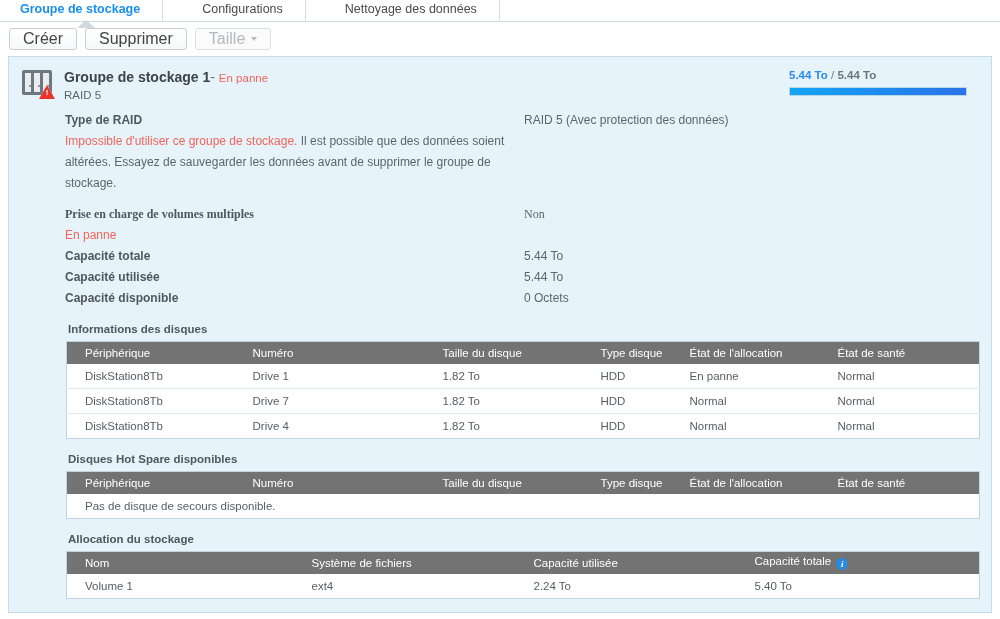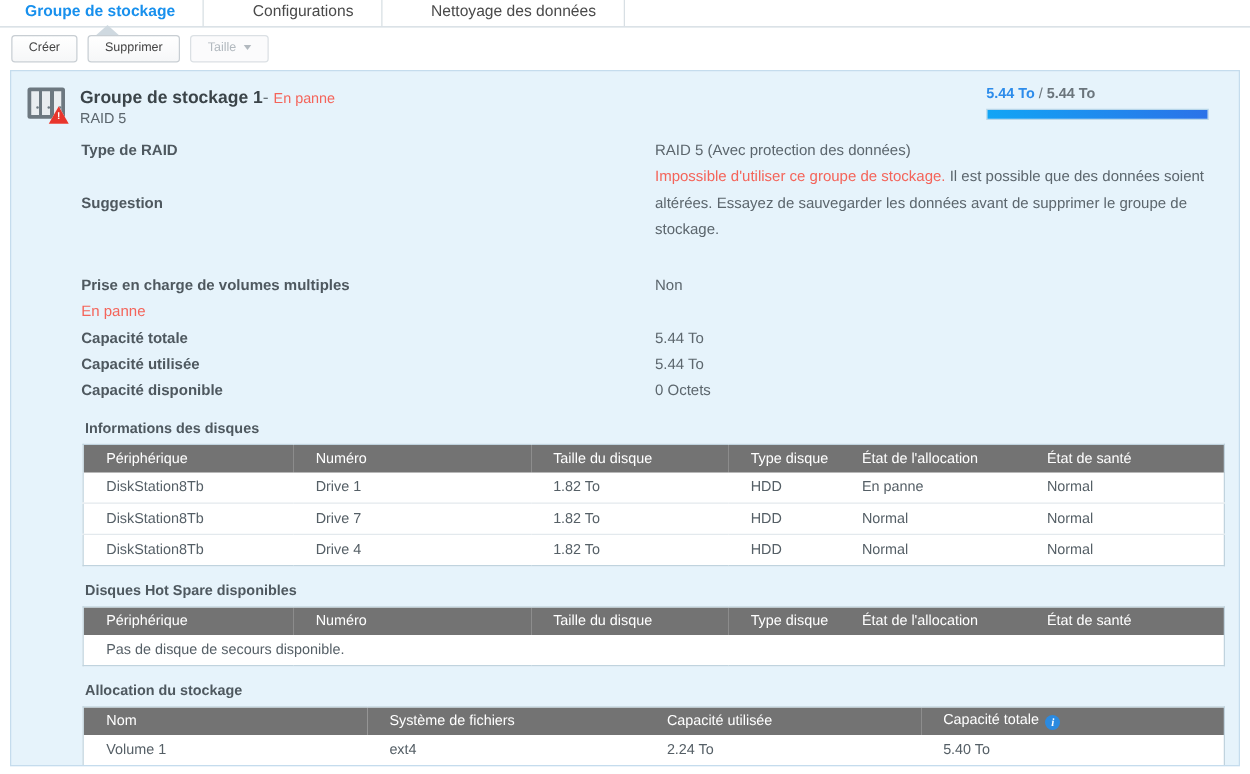--- a/index.html
+++ b/index.html
@@ -63,21 +63,21 @@
     background: #ffffff;
     display: flex;
     align-items: center;
     padding-left: 9px;
     gap: 8px;
   }
   .btn {
     height: 22px;
     line-height: 20px;
     padding: 0 13px;
-    font-size: 10px;
+    font-size: 16px;
     color: #444;
     background: linear-gradient(#ffffff, #f6f7f8);
     border: 1px solid #c8ced3;
     border-radius: 3px;
     cursor: pointer;
     white-space: nowrap;
   }
   .btn.disabled {
     color: #b2b9bf;
     background: #fbfbfc;
@@ -207,21 +207,21 @@
   }
   .dval {
     flex: 1;
     font-size: 12px;
     color: #5c666d;
     line-height: 21px;
   }
   .dval.err { color: #f4645a; }
   .dval.wrap { line-height: 21px; max-width: 445px; }
   .dval .redpart { color: #f4645a; }
-  .gap-before { margin-top: 24px; }
+  .gap-before { margin-top: 10px; font-family: Liberation Serif, serif; }
 
   
   .section { padding: 0 14px 0 57px; }
   .section-title {
     font-size: 11.5px;
     font-weight: bold;
     color: #4e585f;
     margin: 14px 0 6px 2px;
   }
   table.grid {
@@ -318,21 +318,20 @@
       </div>
     </div>
   </div>
 
   <div class="details">
     <div class="drow">
       <div class="dlabel">Type de RAID</div>
       <div class="dval">RAID 5 (Avec protection des données)</div>
     </div>
     <div class="drow">
-      <div class="dlabel">Suggestion</div>
       <div class="dval wrap"><span class="redpart">Impossible d'utiliser ce groupe de stockage.</span><span> Il est possible que des données soient altérées. Essayez de sauvegarder les données avant de supprimer le groupe de stockage.</span></div>
     </div>
     <div class="drow gap-before">
       <div class="dlabel">Prise en charge de volumes multiples</div>
       <div class="dval">Non</div>
     </div>
     <div class="drow">
       <div class="dval err">En panne</div>
     </div>
     <div class="drow">

